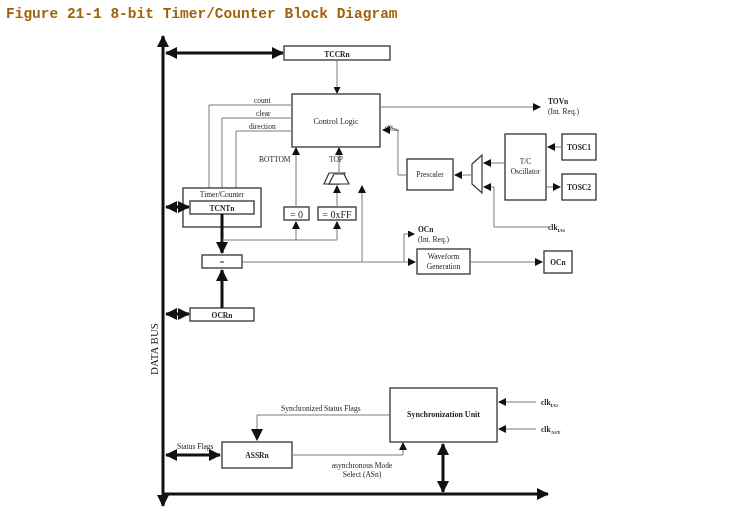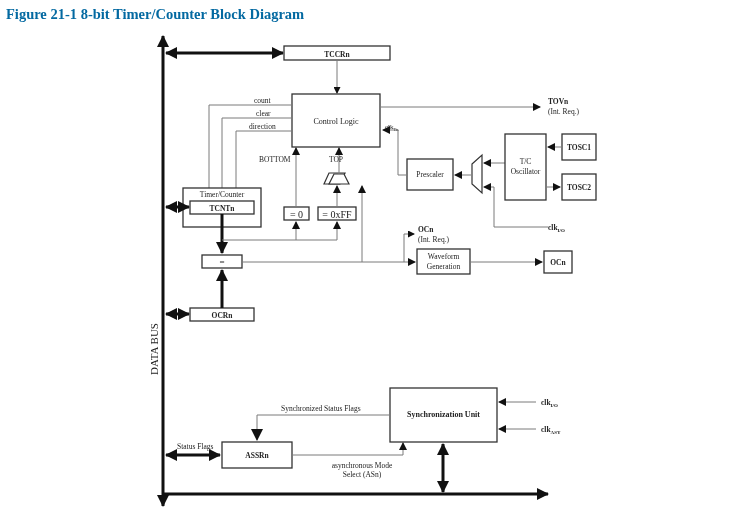--- a/index.html
+++ b/index.html
@@ -1,19 +1,19 @@
 <!DOCTYPE html>
 <html><head>
 <meta charset="utf-8">
 <style>
   html, body { margin: 0; padding: 0; background: #ffffff; }
   body { width: 743px; height: 515px; position: relative; overflow: hidden; }
   .fig-title {
     position: absolute; left: 6px; top: 6px;
-    font-family: Liberation Serif, serif; font-weight: bold; font-size: 14.5px; color: #0369a1;
+    font-family: Liberation Mono, monospace; font-weight: bold; font-size: 14.5px; color: #a16207;
   }
   svg { position: absolute; left: 0; top: 0; }
   .t { font-family: "Liberation Serif", serif; fill: #222; }
   .b { font-weight: bold; }
   .box { fill: #fff; stroke: #333; stroke-width: 1.3; }
   .thin { stroke: #7a7a7a; stroke-width: 1; fill: none; }
   .bus { stroke: #111; stroke-width: 3; fill: none; }
 </style>
 </head>
 <body>

